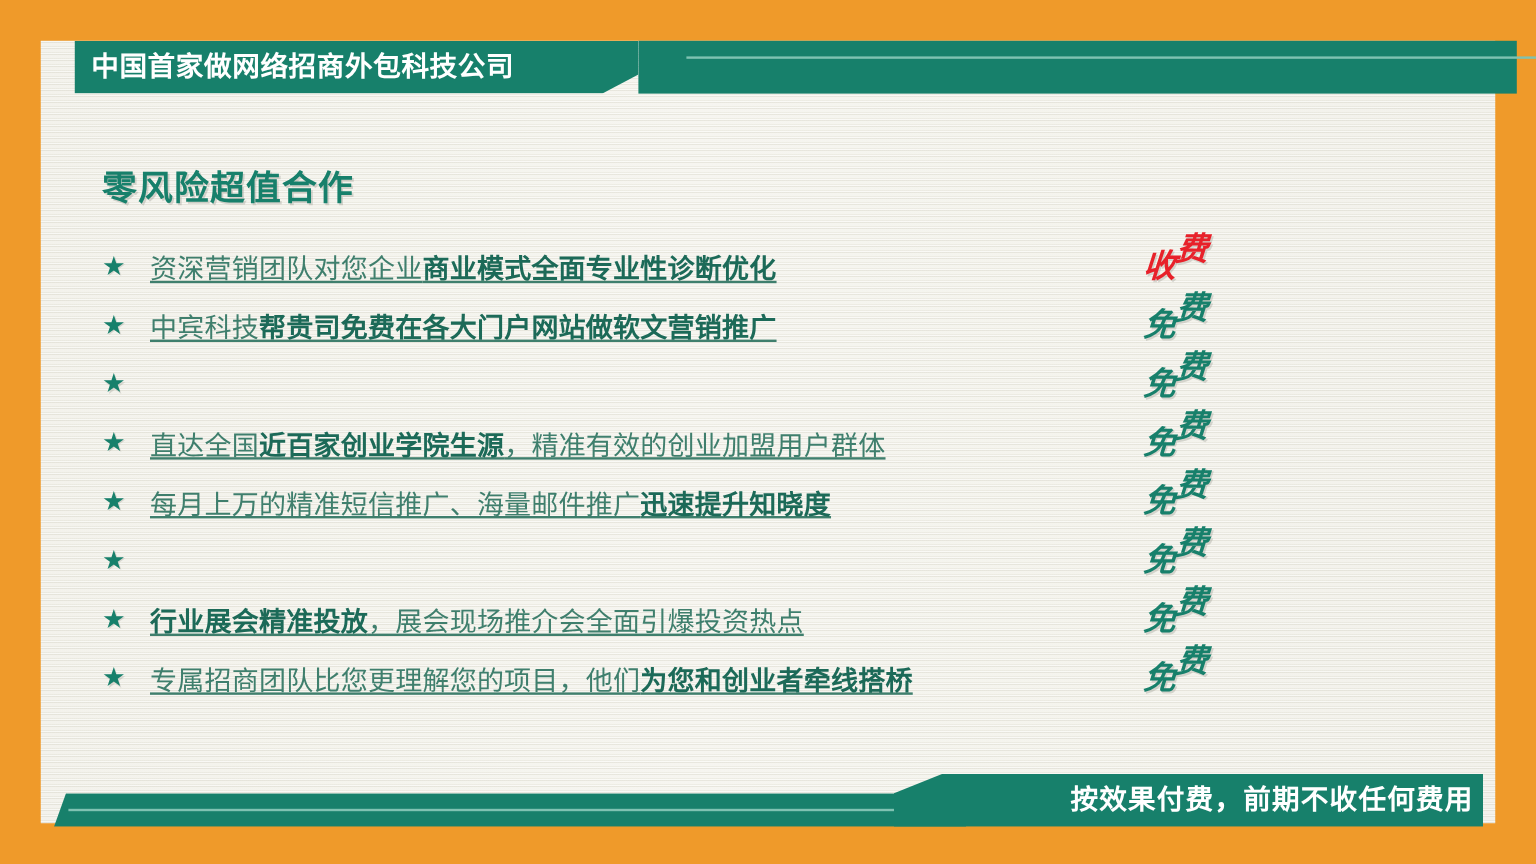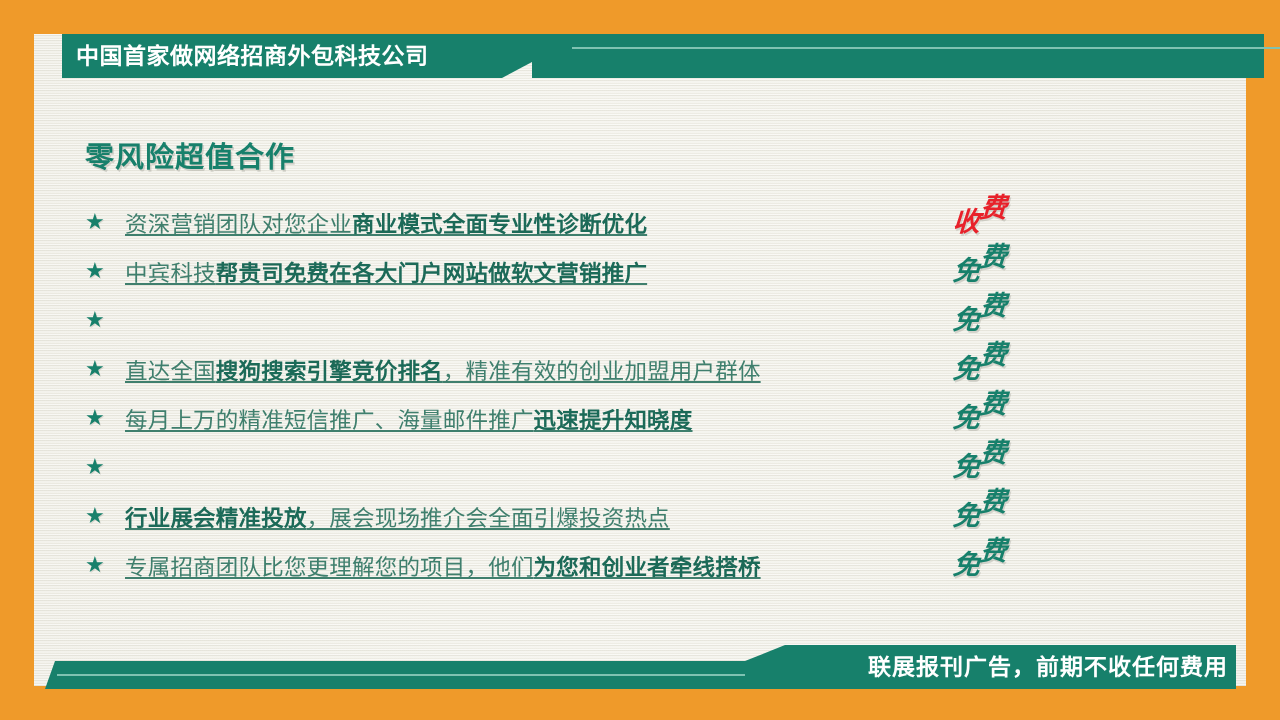--- a/index.html
+++ b/index.html
@@ -240,21 +240,21 @@
         <span class="star">★</span>
         <span class="row-text"><span>中宾科技</span><span class="em">帮贵司免费在各大门户网站做软文营销推广</span></span>
         <span class="price"><span class="c1">免</span><span class="c2">费</span></span>
       </div>
       <div class="row">
         <span class="star">★</span>
         <span class="price"><span class="c1">免</span><span class="c2">费</span></span>
       </div>
       <div class="row">
         <span class="star">★</span>
-        <span class="row-text"><span>直达全国</span><span class="em">搜狗搜索引擎竞价排名</span><span>，精准有效的创业加盟用户群体</span></span>
+        <span class="row-text"><span>直达全国</span><span class="em">近百家创业学院生源</span><span>，精准有效的创业加盟用户群体</span></span>
         <span class="price"><span class="c1">免</span><span class="c2">费</span></span>
       </div>
       <div class="row">
         <span class="star">★</span>
         <span class="row-text"><span>每月上万的精准短信推广、海量邮件推广</span><span class="em">迅速提升知晓度</span></span>
         <span class="price"><span class="c1">免</span><span class="c2">费</span></span>
       </div>
       <div class="row">
         <span class="star">★</span>
         <span class="price"><span class="c1">免</span><span class="c2">费</span></span>
@@ -268,17 +268,17 @@
         <span class="star">★</span>
         <span class="row-text"><span>专属招商团队比您更理解您的项目，他们</span><span class="em">为您和创业者牵线搭桥</span></span>
         <span class="price"><span class="c1">免</span><span class="c2">费</span></span>
       </div>
     </div>
 
   <div class="footer">
     <div class="footer-left"></div>
     <div class="footer-rule"></div>
     <div class="footer-right">
-      <div class="footer-text">联展报刊广告，前期不收任何费用</div>
+      <div class="footer-text">按效果付费，前期不收任何费用</div>
     </div>
   </div>
 
 </div>
 
 </body></html>

